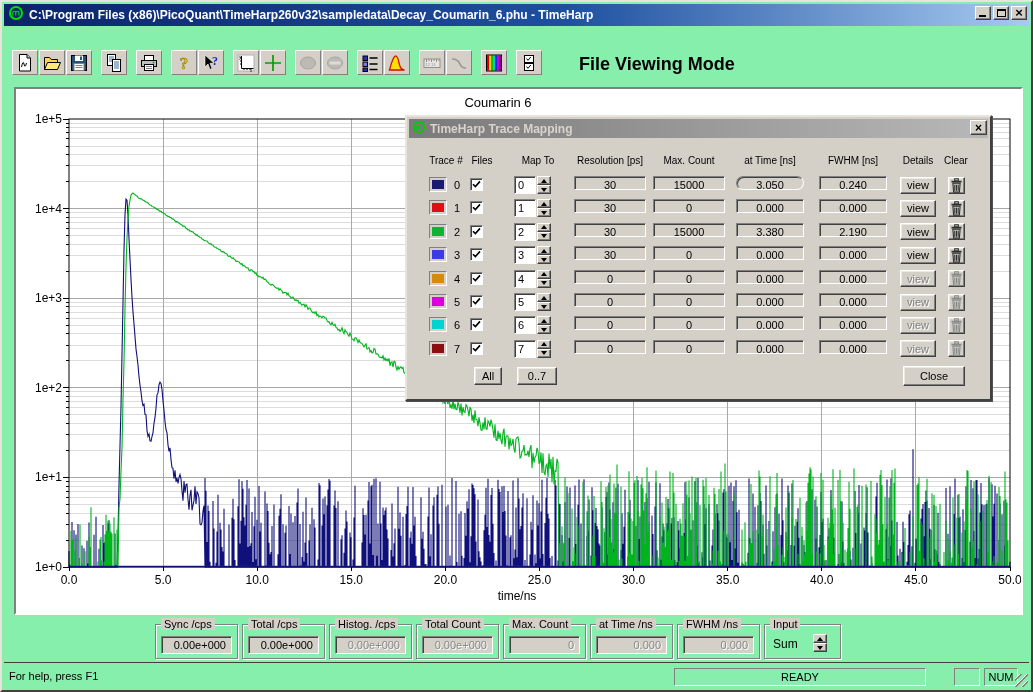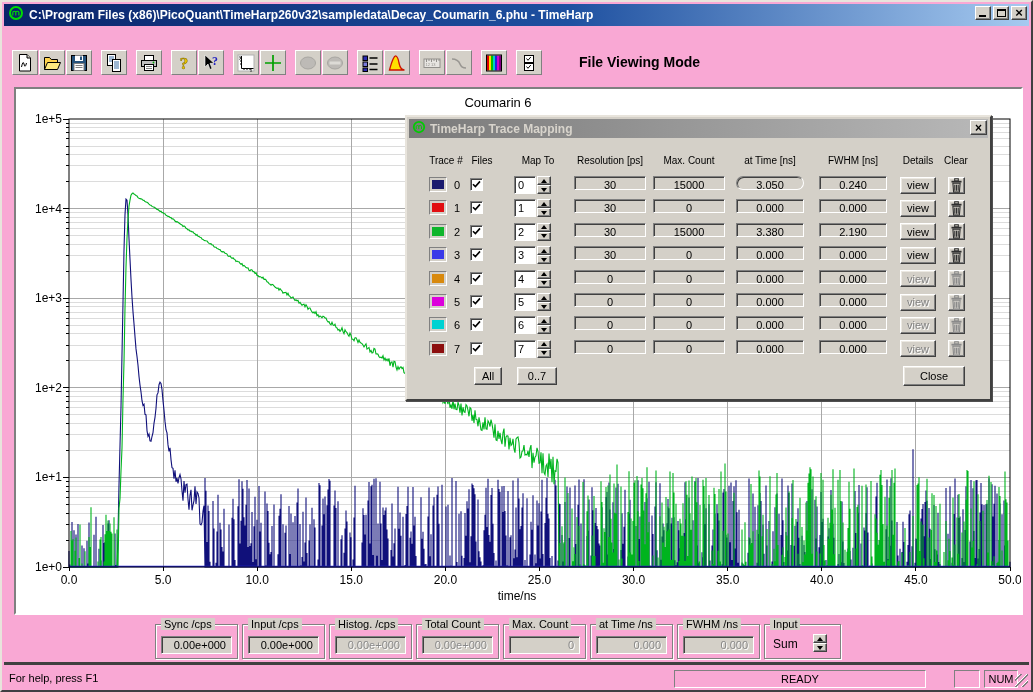--- a/index.html
+++ b/index.html
@@ -1,39 +1,39 @@
 <!DOCTYPE html>
 <html><head>
 <meta charset="utf-8">
 <style>
   * { box-sizing: border-box; margin:0; padding:0; }
   html,body { background:#808080; }
   body { font-family:"Liberation Sans", sans-serif; }
-  .w { position:relative; width:1033px; height:692px; background:#f9a8d4;
+  .w { position:relative; width:1033px; height:692px; background:#86efac;
        border:2px solid; border-color:#E8E4DC #404040 #404040 #E8E4DC; overflow:hidden; }
   
   .titlebar { position:absolute; left:2px; top:2px; right:2px; height:22px;
     background:linear-gradient(to right,#0A246A 0%,#1E50A0 55%,#A6CAF0 100%);
     display:flex; align-items:center; padding-left:4px; }
   .titlebar .ttext { color:#fff; font-weight:bold; font-size:12px; margin-left:5px; white-space:nowrap; }
   .winbtns { position:absolute; right:4px; top:4px; display:flex; gap:2px; }
   .wbtn { width:16px; height:14px; background:#D4D0C8; border:1px solid; border-color:#fff #404040 #404040 #fff;
           box-shadow:inset -1px -1px 0 #808080; position:relative; cursor:default; }
   .wbtn .min { position:absolute; left:3px; bottom:2px; width:7px; height:2px; background:#000; }
   .wbtn .max { position:absolute; left:3px; top:2px; width:9px; height:8px; border:1px solid #000; border-top-width:2px; }
   .wbtn .cls { position:absolute; left:0; top:-2px; width:100%; text-align:center; font-size:13px; font-weight:bold; color:#000; line-height:16px; }
   
   .menubar { position:absolute; left:2px; top:24px; right:2px; height:20px; display:flex; align-items:center; padding-left:2px; }
   .menu-item { font-size:12px; padding:2px 8px; color:#000; }
   .toolbar { position:absolute; left:2px; top:45px; right:2px; height:31px; display:flex; align-items:center; padding-left:8px; }
   .tbtn { width:26px; height:25px; background:#D4D0C8; border:1px solid; border-color:#fff #808080 #808080 #fff;
           display:flex; align-items:center; justify-content:center; margin-right:1px; }
   .tbtn.gstart { margin-left:8px; }
   .tbtn.disabled svg { filter:grayscale(1) opacity(0.45); }
-  .mode-label { position:absolute; left:575px; top:7px; font-size:14px; font-weight:bold; color:#000; }
+  .mode-label { position:absolute; left:575px; top:7px; font-size:18px; font-weight:bold; color:#000; }
   
   .panel { position:absolute; left:12px; top:85px; width:1009px; height:528px; background:#fff;
            border:2px solid; border-color:#808080 #fff #fff #808080; }
   .panel svg { display:block; }
   
   .dlg { position:absolute; left:403px; top:113px; width:587px; height:286px; background:#D4D0C8;
          border:2px solid; border-color:#E8E4DC #404040 #404040 #E8E4DC; box-shadow:1px 1px 0 #505050; z-index:10; }
   .dlg-title { position:absolute; left:2px; top:2px; right:2px; height:19px;
     background:linear-gradient(to right,#7A7A7A,#B8B8B8); display:flex; align-items:center; padding-left:3px; }
   .dlg-title .dtext { color:#D8D4CC; font-weight:bold; font-size:12px; margin-left:4px; }
@@ -60,21 +60,21 @@
            display:flex; align-items:center; justify-content:center; font-family:"Liberation Sans",sans-serif; }
   .btn95.disabled { color:#808080; text-shadow:1px 1px 0 #fff; }
   
   .grp { position:absolute; top:622px; height:35px; border:1px solid #808080; box-shadow:inset 1px 1px 0 #fff, 1px 1px 0 #fff; }
   .grp .glabel { position:absolute; top:-7px; left:5px; background:#D4D0C8; padding:0 3px; font-size:11px; color:#000; white-space:nowrap; }
   .grp .gval { position:absolute; left:5px; right:5px; top:11px; height:18px; background:#D4D0C8;
                border:1px solid; border-color:#808080 #fff #fff #808080; box-shadow:inset 1px 1px 0 #404040;
                font-size:11px; line-height:16px; text-align:right; padding-right:5px; color:#000; }
   .grp .gval.off { color:#888; text-shadow:1px 1px 0 #fff; }
   
-  .statusbar { position:absolute; left:2px; right:2px; bottom:2px; height:26px; border-top:3px solid #404040; }
+  .statusbar { position:absolute; left:2px; right:2px; bottom:2px; height:26px; border-top:1px solid #404040; }
   .sb-text { position:absolute; left:5px; top:7px; font-size:11px; color:#000; }
   .sb-pane { position:absolute; top:5px; height:18px; border:1px solid; border-color:#808080 #fff #fff #808080;
              font-size:11px; text-align:center; line-height:16px; color:#000; }
   .grip { position:absolute; right:1px; bottom:1px; width:13px; height:13px;
           background:repeating-linear-gradient(135deg,transparent 0 3px,#fff 3px 4px,#808080 4px 5px); }
 </style>
 </head>
 <body>
 
 <div class="w">
@@ -643,21 +643,21 @@
     <div class="btn95" style="left:110px; top:250px; width:40px; height:18px;">0..7</div>
     <div class="btn95" style="left:496px; top:249px; width:62px; height:20px;">Close</div>
   </div>
 
   <div id="bottombar">
       <div class="grp" style="left:153px; width:83px;">
         <div class="glabel">Sync /cps</div>
         <div class="gval">0.00e+000</div>
       </div>
       <div class="grp" style="left:240px; width:83px;">
-        <div class="glabel">Input /cps</div>
+        <div class="glabel">Total /cps</div>
         <div class="gval">0.00e+000</div>
       </div>
       <div class="grp" style="left:327px; width:83px;">
         <div class="glabel">Histog. /cps</div>
         <div class="gval off">0.00e+000</div>
       </div>
       <div class="grp" style="left:414px; width:83px;">
         <div class="glabel">Total Count</div>
         <div class="gval off">0.00e+000</div>
       </div>

